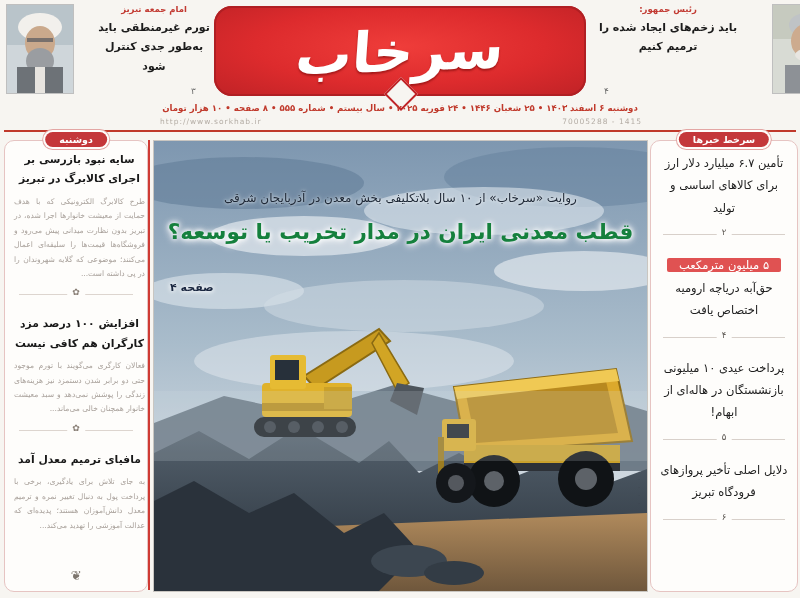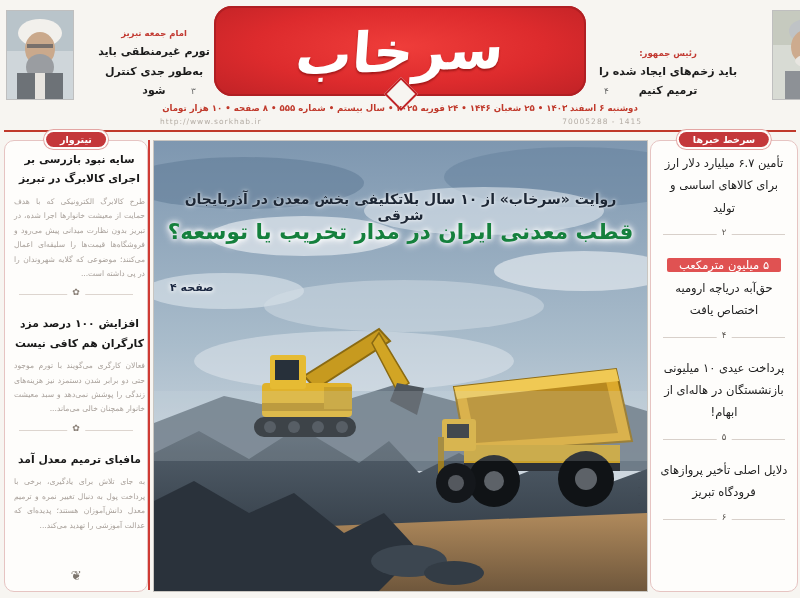--- a/index.html
+++ b/index.html
@@ -1,20 +1,20 @@
 <!DOCTYPE html>
 <html lang="fa"><head>
 <meta charset="utf-8">
 <style>
   html,body{margin:0;padding:0;}
   body{width:800px;height:598px;background:#f6f4f0;font-family:"DejaVu Sans","Liberation Sans",sans-serif;overflow:hidden;position:relative;}
   .abs{position:absolute;}
   .page{position:absolute;inset:0;background:#f7f5f1;}
   
-  .quote-box{top:4px;height:96px;display:flex;gap:22px;align-items:flex-end;}
+  .quote-box{top:4px;height:96px;display:flex;gap:22px;align-items:flex-start;}
   .quote-left{left:6px;width:206px;}
   .quote-right{left:586px;width:254px;}
   .portrait{width:66px;height:88px;border:1px solid #bfbfbf;background:#dfe3e6;flex:0 0 auto;overflow:hidden;}
   .portrait svg{display:block;width:100%;height:100%;}
   .quote-text{flex:1;text-align:center;direction:rtl;}
   .quote-kicker{color:#c23a32;font-size:8.5px;font-weight:bold;margin-bottom:4px;}
   .quote-title{color:#1b1b1b;font-size:11px;font-weight:bold;line-height:1.75;}
   .logo-box{left:214px;top:6px;width:372px;height:90px;border-radius:18px;
     background:radial-gradient(ellipse at 50% 45%, #ef3d3a 0%, #dd2b2d 55%, #bf2226 100%);
     box-shadow:inset 0 0 0 2px #b01f23;display:flex;align-items:center;justify-content:center;}
@@ -48,22 +48,22 @@
   .titr-body{margin-top:6px;font-size:7.6px;color:#a8a09a;text-align:justify;line-height:1.9;}
   .orn-divider{position:relative;height:14px;margin:4px 14px;}
   .orn-divider::before{content:"";position:absolute;left:0;right:0;top:7px;height:1px;background:#ddd5cf;}
   .orn-divider span{position:absolute;left:50%;transform:translateX(-50%);top:0;background:#fefdfb;
     padding:0 5px;font-size:9px;color:#8a8077;}
   .col-footer-orn{position:absolute;bottom:8px;left:0;right:0;text-align:center;color:#7d756d;font-size:13px;}
   
   .red-vline{left:148px;top:140px;width:2px;height:450px;background:#cf3a33;}
   .photo-wrap{left:153px;top:140px;width:493px;height:450px;border:1px solid #c9c6c1;overflow:hidden;}
   .photo-wrap svg{display:block;}
-  .kicker{left:10px;right:10px;top:50px;text-align:center;direction:rtl;font-size:14px;
-    font-weight:bold;color:#1d2735;text-shadow:0 0 3px rgba(255,255,255,.85),0 0 6px rgba(255,255,255,.6);}
+  .kicker{left:10px;right:10px;top:50px;text-align:center;direction:rtl;font-size:12px;
+    font-weight:normal;color:#1d2735;text-shadow:0 0 3px rgba(255,255,255,.85),0 0 6px rgba(255,255,255,.6);}
   .headline{left:6px;right:6px;top:78px;text-align:center;direction:rtl;font-size:21.5px;
     font-weight:bold;color:#15803d;
     text-shadow:0 0 4px #fff,0 0 7px #fff,0 1px 8px rgba(255,255,255,.9);}
   .page-ref{left:16px;top:140px;direction:rtl;font-size:11px;font-weight:bold;color:#1a2740;
     text-shadow:0 0 4px #fff,0 0 6px #fff;}
   .photo-credit{right:4px;top:330px;writing-mode:vertical-rl;font-size:6px;color:#3a3f45;opacity:.7;letter-spacing:2px;}
 </style>
 </head>
 <body>
 
@@ -114,21 +114,21 @@
   </div>
 
   <div class="abs dateline">دوشنبه ۶ اسفند ۱۴۰۳ • ۲۵ شعبان ۱۴۴۶ • ۲۴ فوریه ۲۰۲۵ • سال بیستم • شماره ۵۵۵ • ۸ صفحه • ۱۰ هزار تومان</div>
   <div class="abs inforow">
     <span>http://www.sorkhab.ir</span>
     <span>70005288 - 1415</span>
   </div>
   <div class="abs red-rule"></div>
 
   <div class="abs col col-left">
-    <div class="badge">تیتروار</div>
+    <div class="badge">دوشنبه</div>
 
     <div class="titr-item">
       <div class="titr-title">سایه نبود بازرسی بر اجرای کالابرگ در تبریز</div>
       <div class="titr-body">طرح کالابرگ الکترونیکی که با هدف حمایت از معیشت خانوارها اجرا شده، در تبریز بدون نظارت میدانی پیش می‌رود و فروشگاه‌ها قیمت‌ها را سلیقه‌ای اعمال می‌کنند؛ موضوعی که گلایه شهروندان را در پی داشته است...</div>
     </div>
 
     <div class="orn-divider">
       <span>✿</span>
     </div>
 

